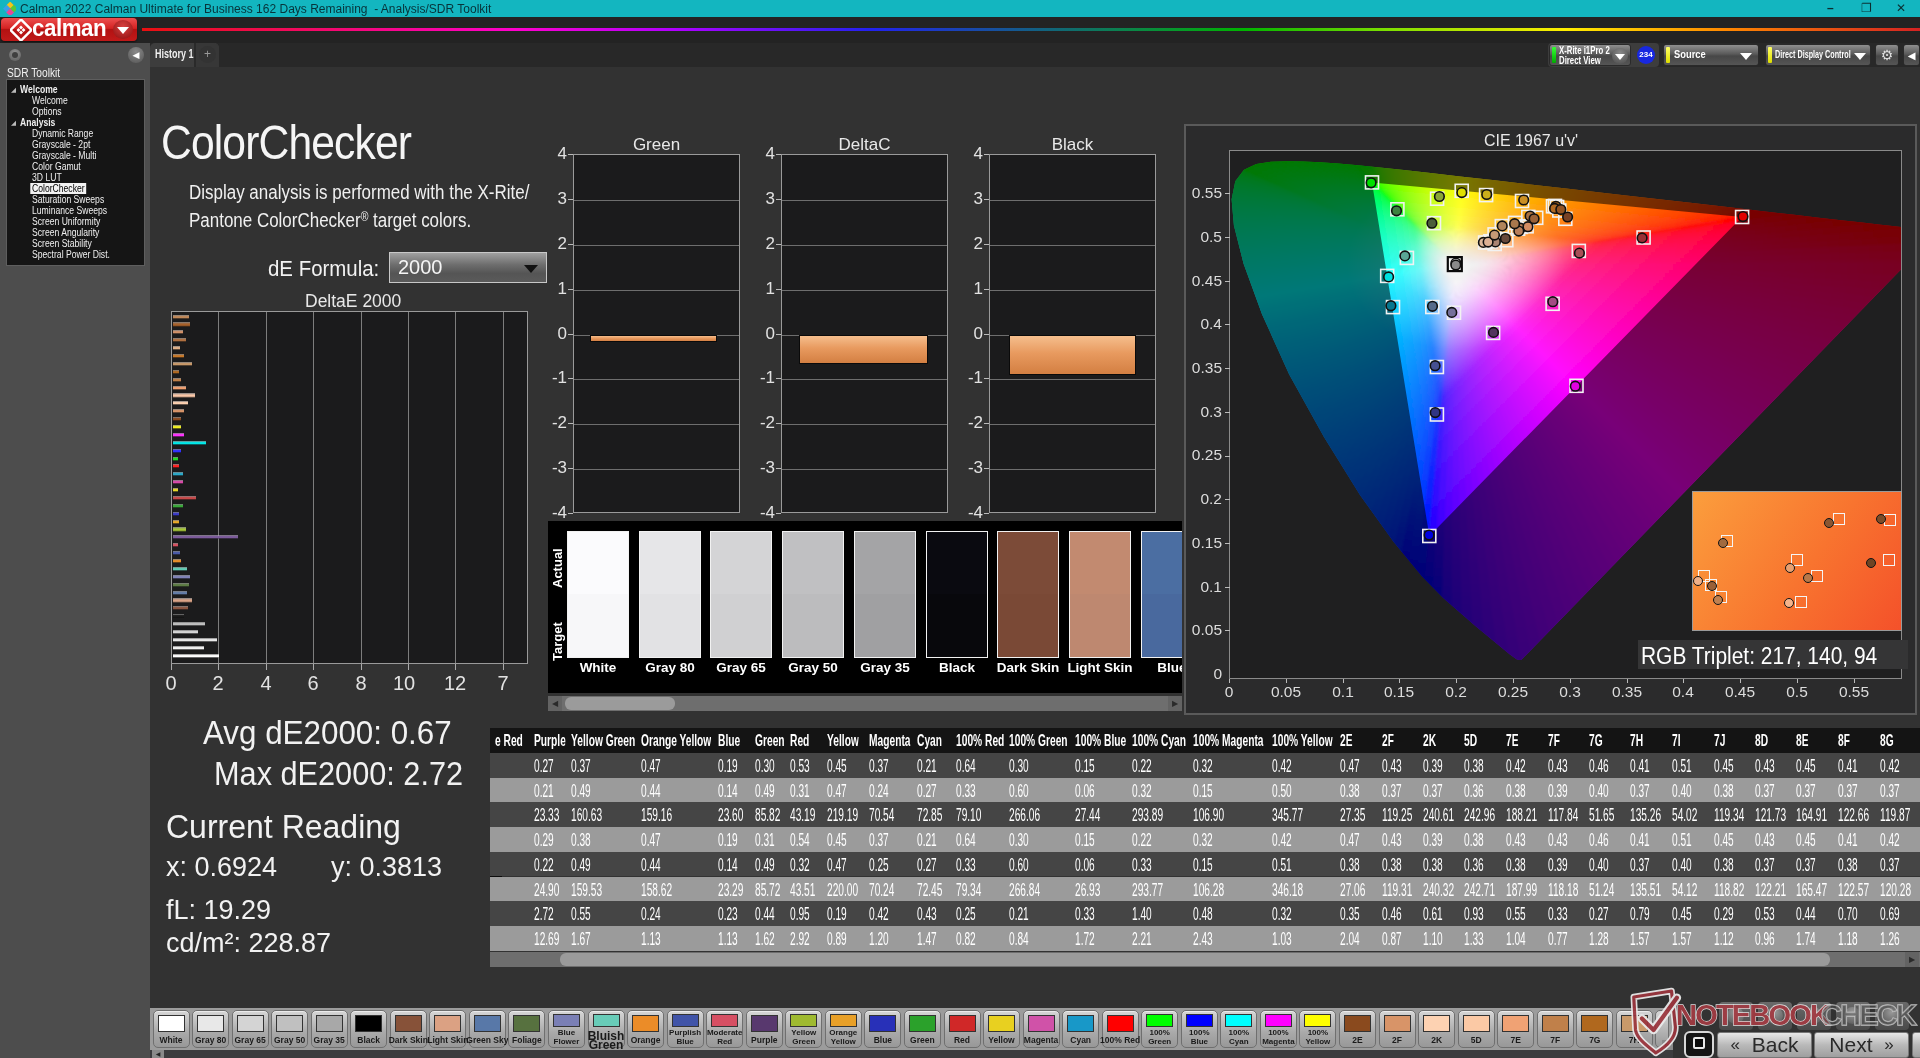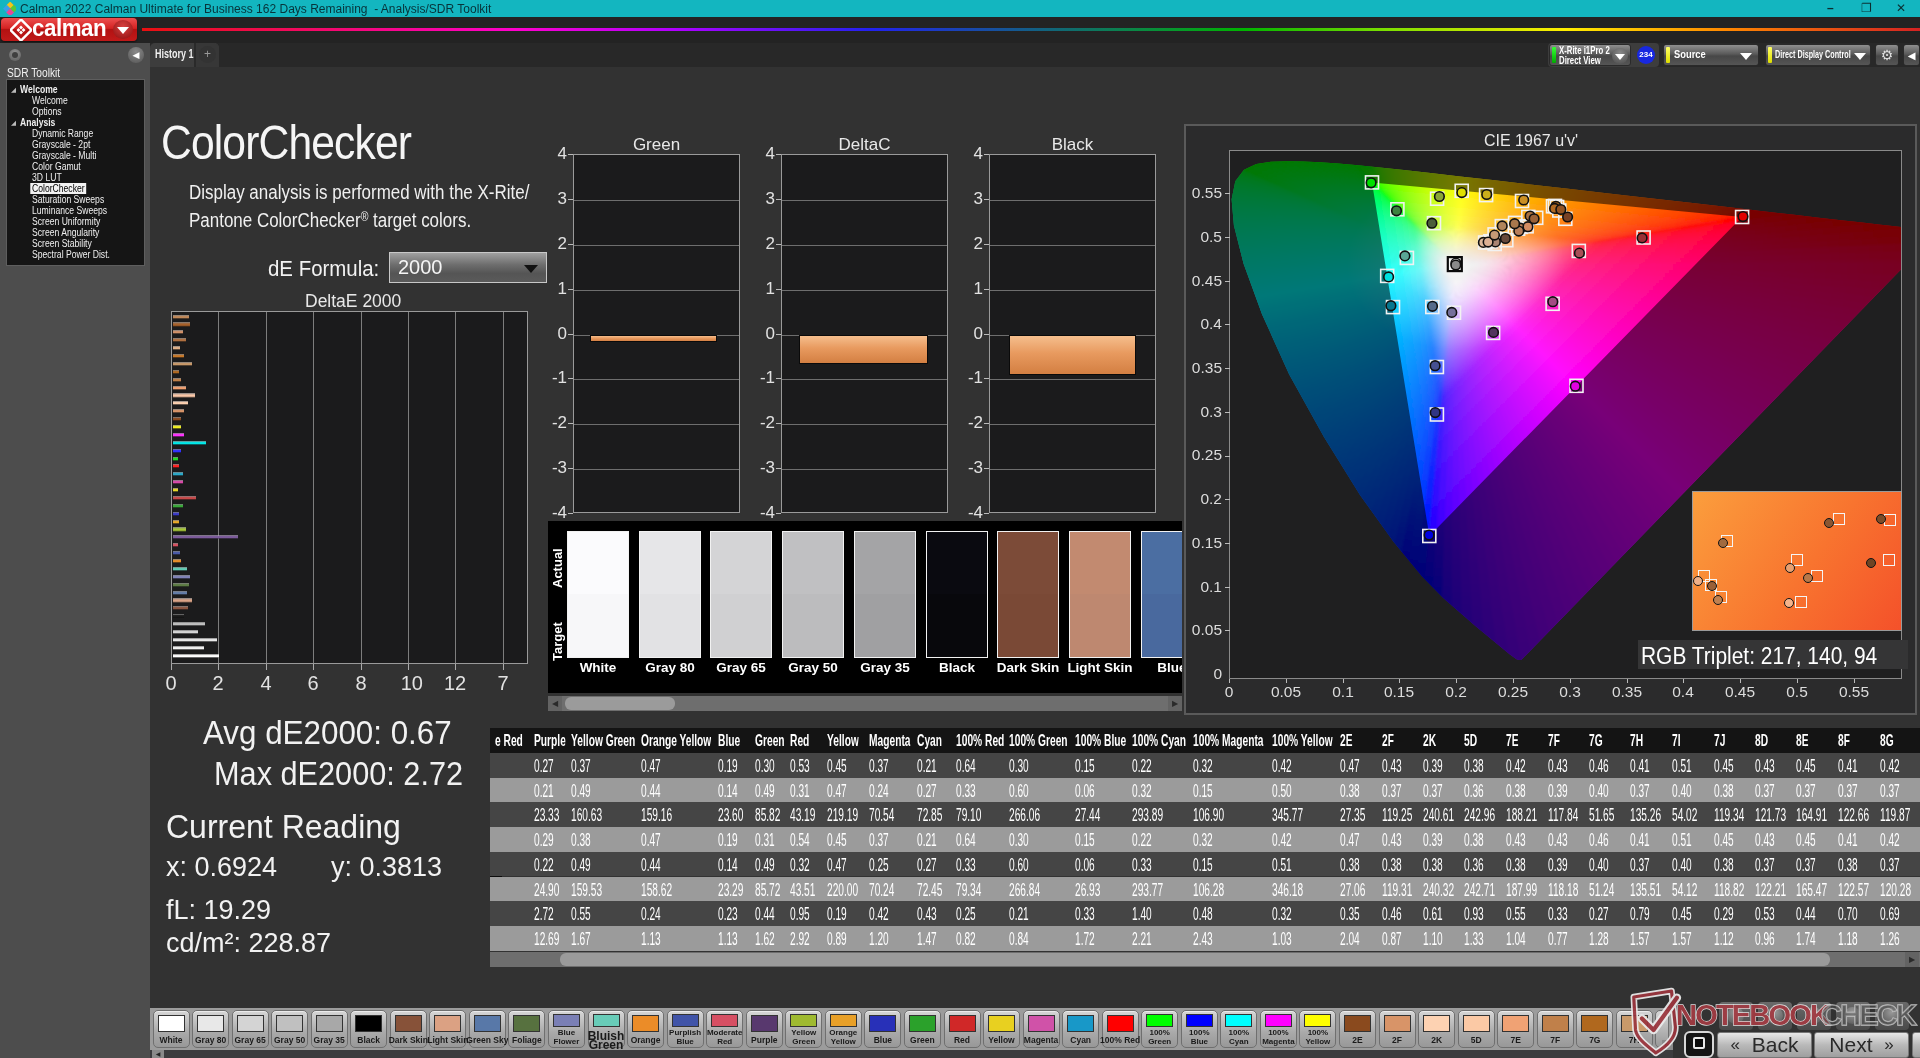--- a/index.html
+++ b/index.html
@@ -182,21 +182,21 @@
     <div class="xlab" style="left:156px;top:672px;width:30px;text-align:center;font-size:20px">0</div>
     <div class="ab" style="left:218px;top:664px;width:1px;height:6px;background:#aaa"></div>
     <div class="xlab" style="left:203px;top:672px;width:30px;text-align:center;font-size:20px">2</div>
     <div class="ab" style="left:266px;top:664px;width:1px;height:6px;background:#aaa"></div>
     <div class="xlab" style="left:251px;top:672px;width:30px;text-align:center;font-size:20px">4</div>
     <div class="ab" style="left:313px;top:664px;width:1px;height:6px;background:#aaa"></div>
     <div class="xlab" style="left:298px;top:672px;width:30px;text-align:center;font-size:20px">6</div>
     <div class="ab" style="left:361px;top:664px;width:1px;height:6px;background:#aaa"></div>
     <div class="xlab" style="left:346px;top:672px;width:30px;text-align:center;font-size:20px">8</div>
     <div class="ab" style="left:408px;top:664px;width:1px;height:6px;background:#aaa"></div>
-    <div class="xlab" style="left:393px;top:672px;width:30px;text-align:right;font-size:20px">10</div>
+    <div class="xlab" style="left:393px;top:672px;width:30px;text-align:left;font-size:20px">10</div>
     <div class="ab" style="left:455px;top:664px;width:1px;height:6px;background:#aaa"></div>
     <div class="xlab" style="left:440px;top:672px;width:30px;text-align:center;font-size:20px">12</div>
     <div class="ab" style="left:503px;top:664px;width:1px;height:6px;background:#aaa"></div>
     <div class="xlab" style="left:488px;top:672px;width:30px;text-align:center;font-size:20px">7</div>
 <div class="dtitle" style="left:613px;top:135px;width:87px;text-align:center">Green</div>
     <div class="gridbox" style="left:573px;top:154px;width:167px;height:359px">
       <div class="ab" style="left:0;top:44.9px;width:100%;height:1px;background:#6e6e6e"></div>
       <div class="ab" style="left:0;top:89.8px;width:100%;height:1px;background:#6e6e6e"></div>
       <div class="ab" style="left:0;top:134.6px;width:100%;height:1px;background:#6e6e6e"></div>
       <div class="ab" style="left:0;top:179.5px;width:100%;height:1px;background:#6e6e6e"></div>

